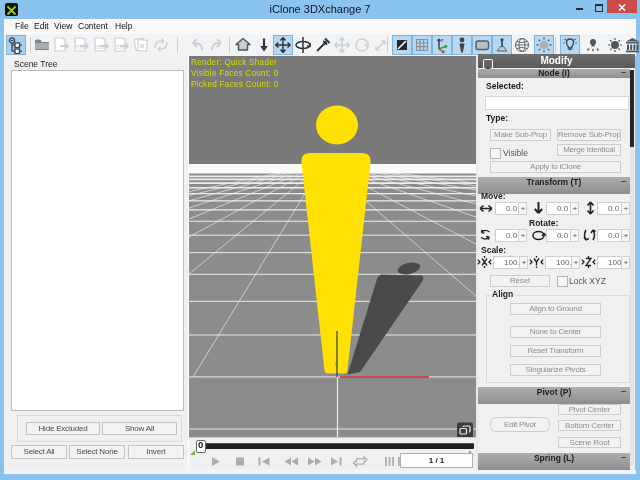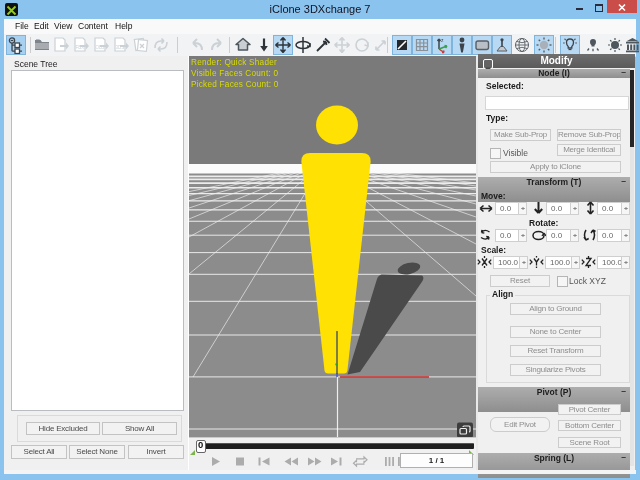--- a/index.html
+++ b/index.html
@@ -30,25 +30,25 @@
 
 #tl{left:189px;top:437px;width:287px;height:33px;background:#f0f0f0;border-top:1px solid #c9c9c9;}
 #track{left:196px;top:443px;width:278px;height:5px;background:#1f1f1f;border-top:1px solid #555;border-radius:1px;}
 #knob{left:196px;top:440px;width:8px;height:11px;background:#fdfdfd;border:1px solid #666;border-radius:2px;}
 #zerolbl{left:198px;top:439px;font-size:9.5px;font-weight:bold;color:#111;}
 .gtri{position:absolute;width:0;height:0;border-style:solid;}
 #framebox{left:400px;top:453px;width:71px;height:13px;background:#fdfdfd;border:1px solid #b0b0b0;font-size:8px;color:#222;text-align:center;line-height:13px;font-weight:bold;}
 
 #rp{left:478px;top:56px;width:157px;height:414px;background:#f0f0f0;}
 #modbar{left:478px;top:54px;width:157px;height:14px;background:linear-gradient(#6e6e6e,#5a5a5a);color:#fff;font-size:10px;font-weight:bold;text-align:center;line-height:14px;}
-.secbar{position:absolute;left:478px;width:152px;height:25px;background:linear-gradient(#adadad,#8e8e8e);color:#1d1d1d;font-size:8.5px;font-weight:bold;text-align:center;line-height:10px;}
+.secbar{position:absolute;left:478px;width:152px;height:17px;background:linear-gradient(#adadad,#8e8e8e);color:#1d1d1d;font-size:8.5px;font-weight:bold;text-align:center;line-height:10px;}
 .secbar .mm{position:absolute;right:4px;top:-1px;color:#333;font-weight:bold;}
 .lab{position:absolute;font-size:8.5px;color:#1a1a1a;font-weight:bold;white-space:nowrap;}
 .fld{position:absolute;background:#fff;border:1px solid #d6d6d6;}
-.num{position:absolute;background:#fff;border:1px solid #cfcfcf;font-size:8px;color:#666;line-height:11px;padding-left:4px;white-space:nowrap;}
+.num{position:absolute;background:#fff;border:1px solid #cfcfcf;font-size:8px;color:#666;line-height:11px;padding-left:10px;white-space:nowrap;}
 .spin{position:absolute;width:7px;height:11px;background:#f6f6f6;border:1px solid #cfcfcf;}
 .spin:before{content:"";position:absolute;left:1.5px;top:2px;border:2px solid transparent;border-bottom:2.5px solid #888;}
 .spin:after{content:"";position:absolute;left:1.5px;bottom:2px;border:2px solid transparent;border-top:2.5px solid #888;}
 .cb{position:absolute;width:9px;height:9px;background:#f6f6f6;border:1px solid #b5b5b5;}
 #scroll{left:630px;top:70px;width:4px;height:396px;background:#e4e4e4;}
 #thumb{left:630px;top:70px;width:4px;height:77px;background:#262626;}
 
 #bstrip{left:4px;top:470px;width:632px;height:4px;background:#f4f4f4;}
 </style></head>
 <body>

